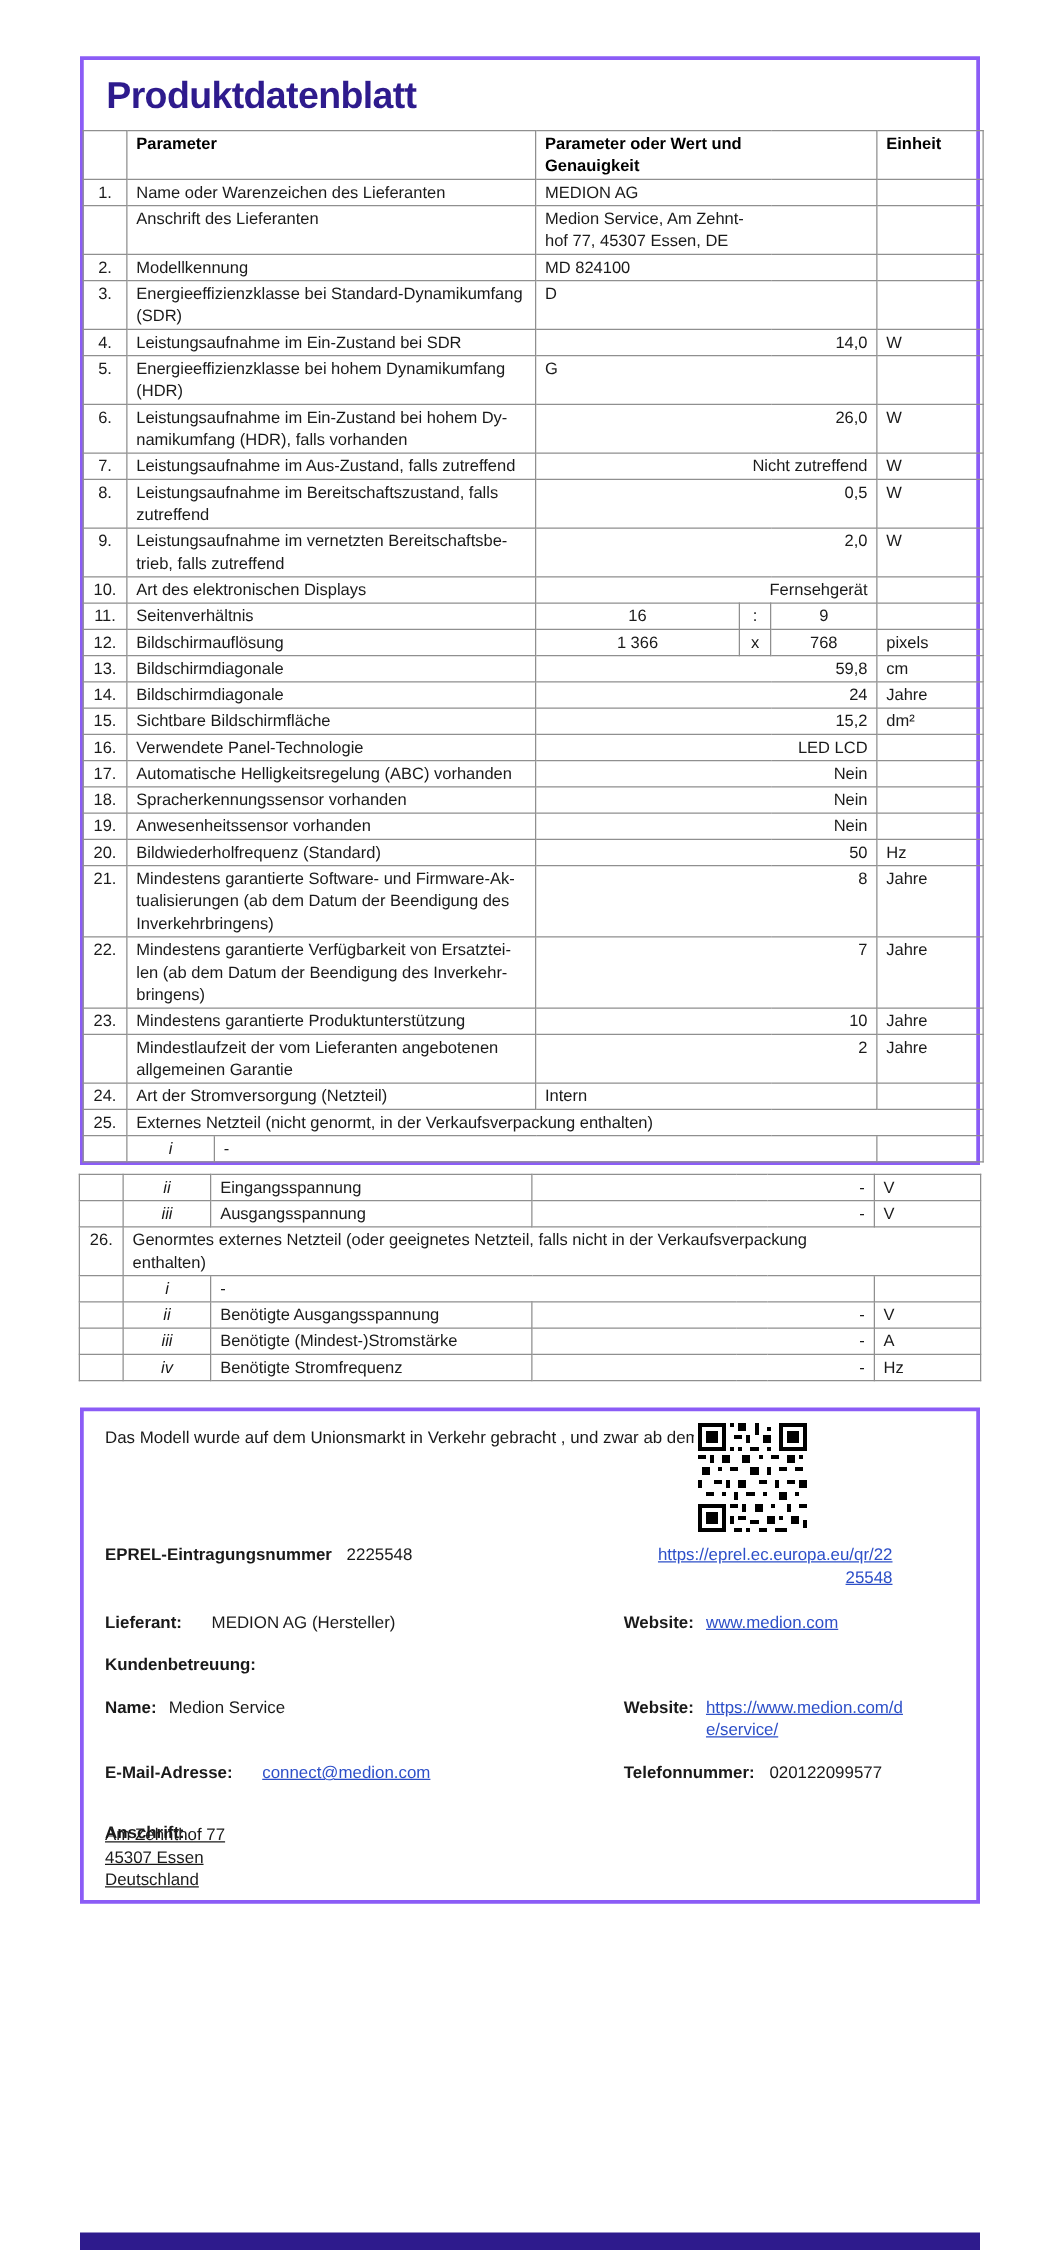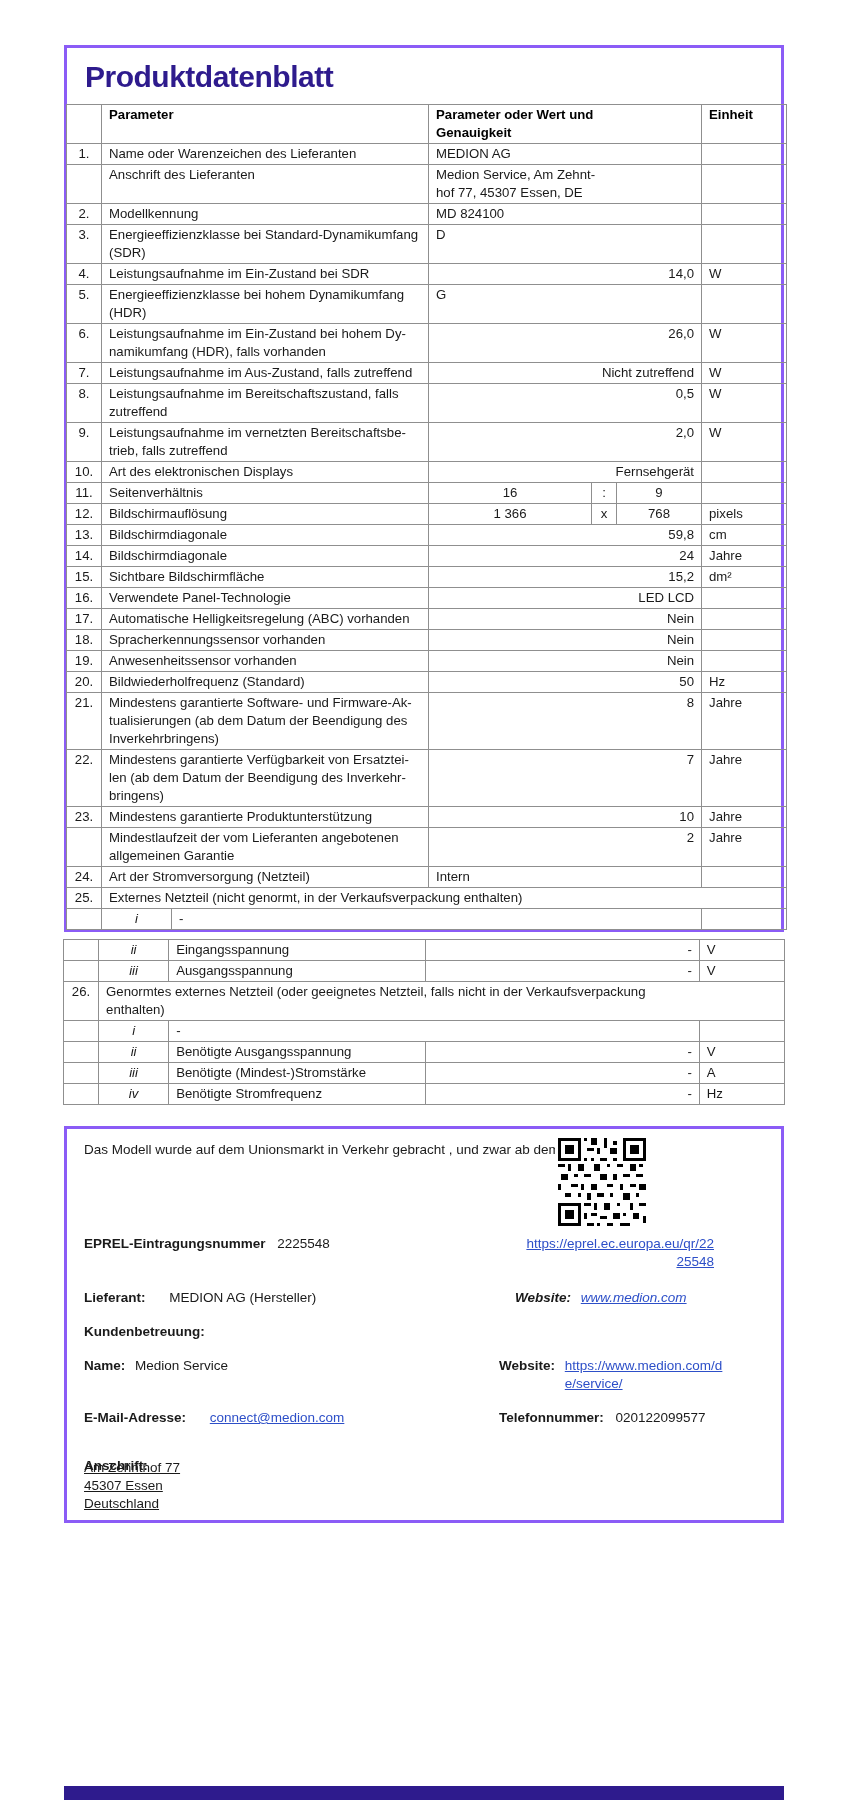--- a/index.html
+++ b/index.html
@@ -401,21 +401,21 @@
     </div>
     <div class="f" style="left:432px;top:106px;width:215px;text-align:right;">
       <a class="lnk linkblock">https://eprel.ec.europa.eu/qr/22
 25548</a>
     </div>
 
     <div class="f" style="left:17px;top:160px;">
       <span class="lbl">Lieferant:</span>
       <span style="margin-left:20px;">MEDION AG (Hersteller)</span>
     </div>
-    <div class="f" style="left:448px;top:160px;font-style:italic;">
+    <div class="f" style="left:432px;top:160px;">
       <span class="lbl">Website:</span>
       <a class="lnk" style="margin-left:6px;">www.medion.com</a>
     </div>
 
     <div class="f lbl" style="left:17px;top:194px;">Kundenbetreuung:</div>
 
     <div class="f" style="left:17px;top:228px;">
       <span class="lbl">Name:</span>
       <span style="margin-left:6px;">Medion Service</span>
     </div>

